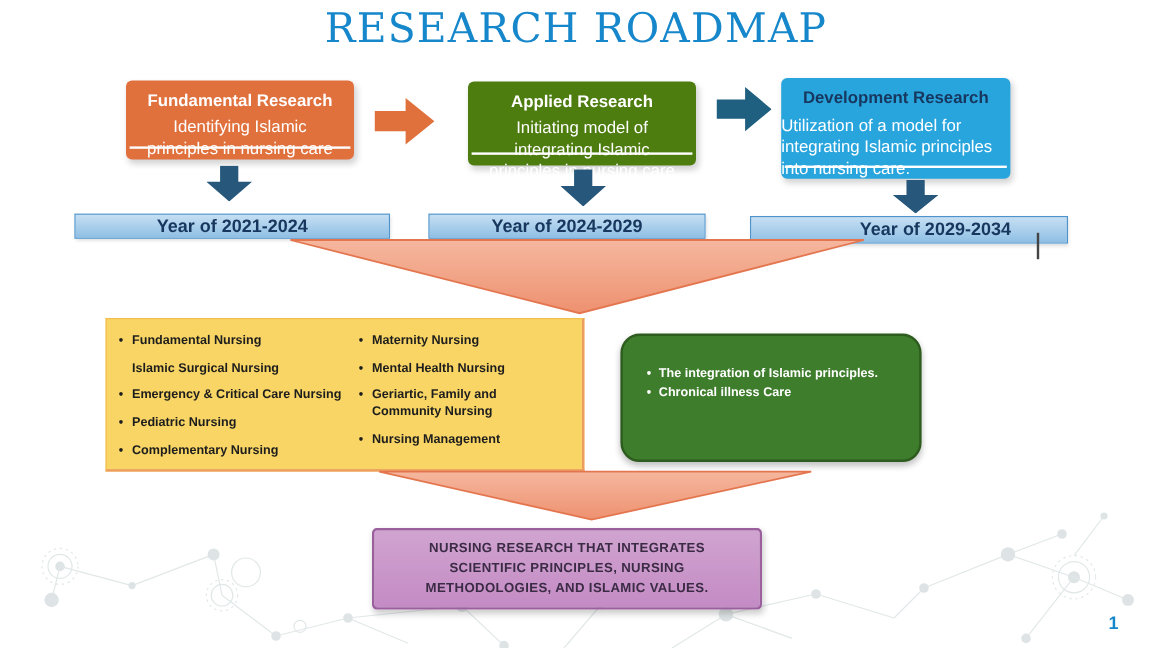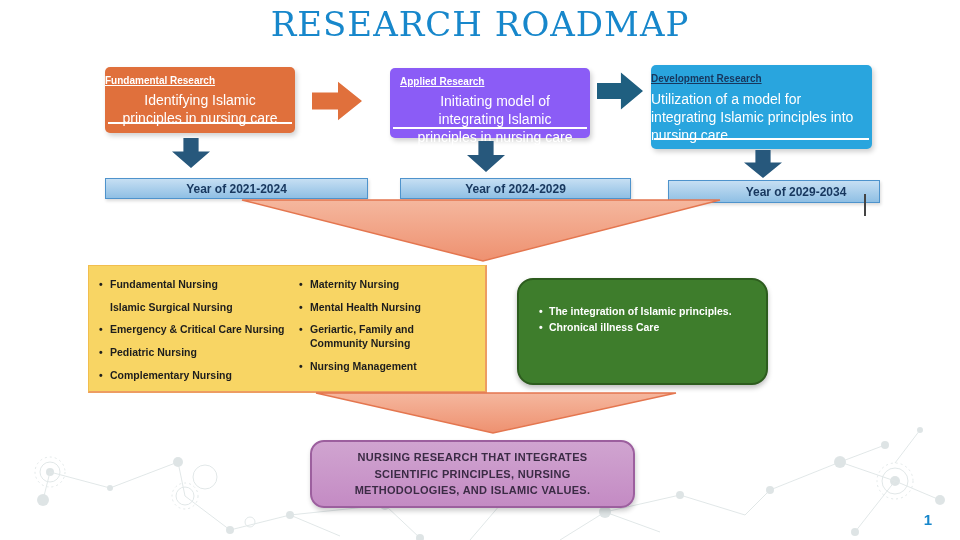--- a/index.html
+++ b/index.html
@@ -8,44 +8,44 @@
   
   .bg-net{position:absolute;left:0;top:0;width:960px;height:540px;z-index:0;pointer-events:none;}
   
   .title{position:absolute;left:0;top:4px;width:100%;text-align:center;z-index:2;
          font-family:"DejaVu Serif",serif;font-weight:400;font-size:34px;letter-spacing:1px;
          color:#1787CB;}
   
   .stage{position:absolute;z-index:3;border-radius:5px;color:#fff;
          box-shadow:2px 3px 5px rgba(0,0,0,0.18);}
   .stage::after{content:"";position:absolute;left:3px;right:3px;bottom:9px;height:2.5px;background:#fff;}
-  .stage .st-title{font-weight:700;font-size:10px;text-align:left;padding-top:8px;text-decoration:underline;}
+  .stage .st-title{font-weight:700;font-size:14px;text-align:center;padding-top:8px;}
   .stage .st-body{font-size:14px;line-height:1.3;text-align:center;padding:5px 10px 0 10px;font-weight:500;}
   .stage1{left:105px;top:67px;width:190px;height:66px;background:#E0703C;}
-  .stage2{left:390px;top:68px;width:190px;height:70px;background:#8b5cf6;padding-left:10px;}
-  .stage3{left:651px;top:65px;width:221px;height:84px;background:#29A5DE;}
+  .stage2{left:390px;top:68px;width:190px;height:70px;background:#4d7c0f;}
+  .stage3{left:651px;top:65px;width:191px;height:84px;background:#29A5DE;}
   .stage3 .st-title{color:#17375E;}
   .stage3 .st-body{text-align:left;padding:6px 12px 0 0;}
   
   .arrow-right{position:absolute;z-index:3;
       clip-path:polygon(0 30%,52% 30%,52% 4%,100% 50%,52% 96%,52% 70%,0 70%);}
   .ar1{left:312px;top:80px;width:50px;height:42px;background:#E0703C;}
   .ar2{left:597px;top:71px;width:46px;height:40px;background:#1F5F80;}
   .arrow-down{position:absolute;z-index:3;background:#27587C;
       clip-path:polygon(30% 0,70% 0,70% 45%,100% 45%,50% 100%,0 45%,30% 45%);}
   .ad1{left:172px;top:138px;width:38px;height:30px;}
   .ad2{left:467px;top:141px;width:38px;height:31px;}
   .ad3{left:744px;top:150px;width:38px;height:28px;}
   
   .yearbar{position:absolute;z-index:3;background:linear-gradient(#C6DFF3,#8FBFE4);
       border:1.5px solid #4E93CC;box-sizing:border-box;display:flex;align-items:center;justify-content:center;
-      font-weight:700;font-size:12px;color:#17375E;box-shadow:1px 2px 3px rgba(0,0,0,0.15);margin-left:43px;}
+      font-weight:700;font-size:15px;color:#17375E;box-shadow:1px 2px 3px rgba(0,0,0,0.15);}
   .yb1{left:62px;top:178px;width:263px;height:21px;}
   .yb2{left:357px;top:178px;width:231px;height:21px;}
-  .yb3{left:625px;top:180px;width:212px;height:23px;padding-left:44px;}
+  .yb3{left:625px;top:180px;width:265px;height:23px;padding-left:44px;}
   .caret{position:absolute;left:864px;top:194px;width:1.5px;height:22px;background:#444;z-index:6;}
   
   .tri-layer{position:absolute;left:0;top:0;width:960px;height:540px;z-index:5;pointer-events:none;}
   
   .ybox{position:absolute;left:88px;top:265px;width:399px;height:128px;z-index:4;background:#F8D564;
         border:1px solid #F2BE4E;border-right:2px solid #ED9D62;border-bottom:2px solid #ED9D62;
         box-sizing:border-box;display:flex;padding:12px 6px 0 10px;}
   .ycol{color:#1d1d1d;font-size:10.5px;font-weight:700;line-height:1.3;}
   .ycol.left{width:192px;}
   .ycol.right{width:175px;margin-left:8px;}
@@ -54,21 +54,21 @@
   .li .t{flex:1;}
   
   .gbox{position:absolute;left:517px;top:278px;width:251px;height:107px;z-index:4;background:#3E7D2C;
         border:2px solid #2D5C1E;border-radius:16px;box-sizing:border-box;color:#fff;
         padding:24px 14px 0 20px;font-size:10.5px;font-weight:700;line-height:1.35;
         box-shadow:0 3px 5px rgba(0,0,0,0.25);}
   .gbox .li{margin-bottom:2px;}
   .gbox .b{width:10px;flex:0 0 10px;}
   
   .pbox{position:absolute;left:310px;top:440px;width:325px;height:68px;z-index:4;
-        background:linear-gradient(#D0A4D0,#C48BC4);border:2px solid #9C5F9E;border-radius:14px;
+        background:linear-gradient(#D0A4D0,#C48BC4);border:2px solid #9C5F9E;border-radius:4px;
         box-sizing:border-box;display:flex;align-items:center;justify-content:center;
         color:#3B2B45;font-size:11px;font-weight:700;text-align:center;line-height:1.5;
         letter-spacing:0.3px;padding:13px 18px;box-shadow:1px 3px 5px rgba(0,0,0,0.2);}
   
   .pagenum{position:absolute;right:28px;bottom:12px;z-index:6;color:#1787CB;
         font-weight:800;font-size:15px;}
 </style>
 </head>
 <body>
 

